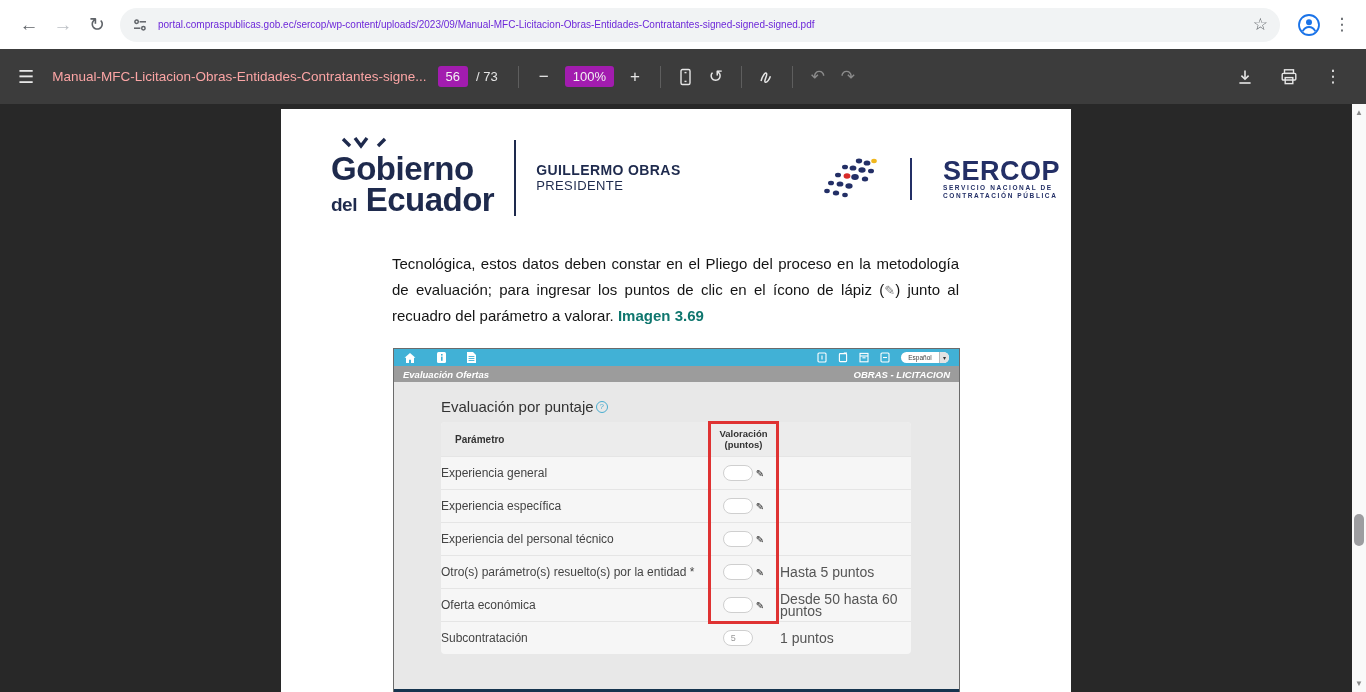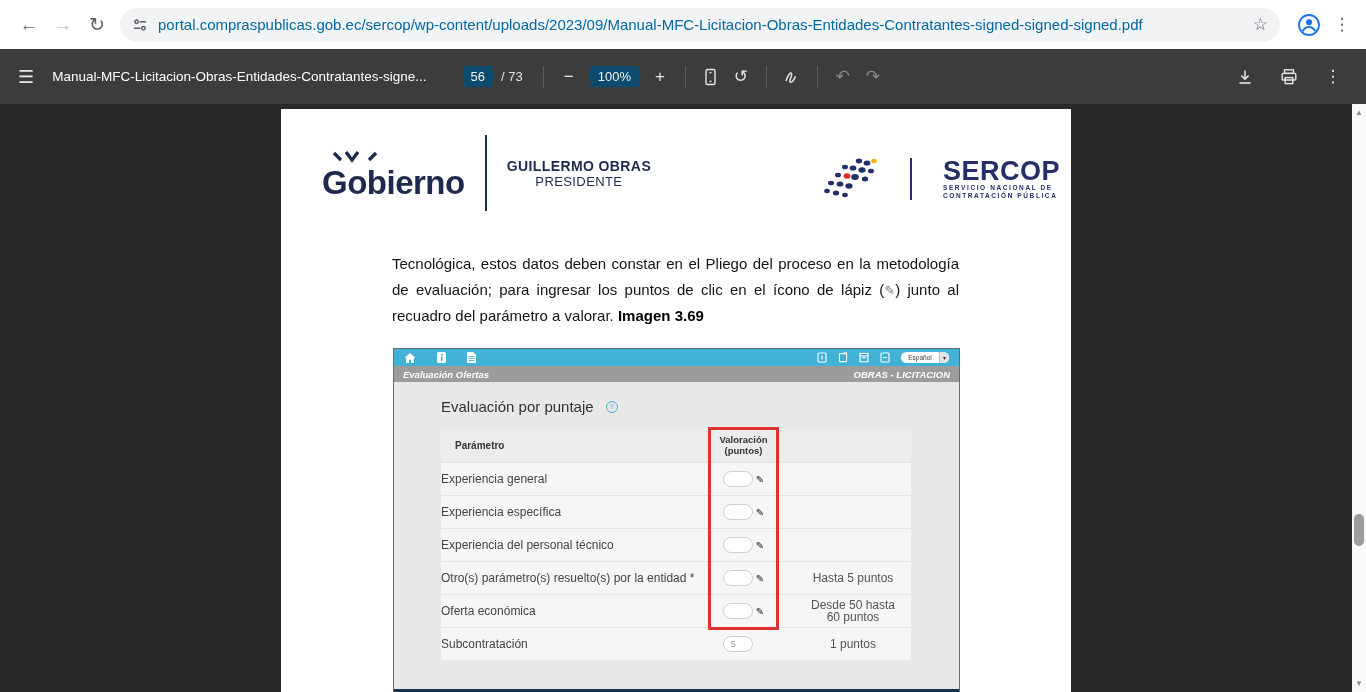--- a/index.html
+++ b/index.html
@@ -7,98 +7,98 @@
               font-family:"Liberation Sans", sans-serif; }
 
   
   .browser-bar { height:49px; background:#ffffff; display:flex; align-items:center; padding:0 12px; }
   .nav-btn { width:34px; height:34px; display:flex; align-items:center; justify-content:center;
              font-size:19px; color:#5f6368; border-radius:50%; flex:0 0 auto; }
   .nav-btn.disabled { color:#bdc1c6; }
   .omnibox { flex:1; height:34px; background:#f1f3f4; border-radius:17px; display:flex;
              align-items:center; padding:0 12px; margin:0 8px 0 6px; min-width:0; }
   .site-info { display:flex; align-items:center; margin-right:10px; flex:0 0 auto; }
-  .url-text { flex:1; font-size:15px; color:#0369a1; white-space:nowrap; overflow:hidden; }
+  .url-text { flex:1; font-size:10px; color:#6d28d9; white-space:nowrap; overflow:hidden; }
   .star { font-size:17px; color:#5f6368; margin-left:8px; flex:0 0 auto; }
   .avatar { width:26px; height:26px; display:flex; align-items:center; justify-content:center; margin:0 8px; }
   .kebab { font-size:17px; color:#5f6368; width:24px; text-align:center; }
 
   
   .pdf-toolbar { height:55px; background:#3c3c3c; display:flex; align-items:center; padding:0 18px; }
   .hamburger { color:#e8e8e8; font-size:18px; margin-right:18px; }
-  .pdf-title { color:#ffffff; font-size:13.5px; margin-right:36px; white-space:nowrap; }
-  .page-box, .zoom-box { background:#0c4a6e; color:#f1f1f1; font-size:13px; padding:3px 8px; border-radius:3px; }
+  .pdf-title { color:#fca5a5; font-size:13.5px; margin-right:11px; white-space:nowrap; }
+  .page-box, .zoom-box { background:#a21caf; color:#f1f1f1; font-size:13px; padding:3px 8px; border-radius:3px; }
   .page-total { color:#e5e5e5; font-size:13px; margin:0 10px 0 8px; }
   .tb-divider { width:1px; height:22px; background:#5e5e5e; margin:0 10px; }
   .tb-btn { width:30px; height:30px; display:flex; align-items:center; justify-content:center;
             color:#e6e6e6; font-size:17px; flex:0 0 auto; }
   .tb-btn.dim { color:#8b8b8b; }
   .zoom-minus { margin-right:6px; } .zoom-plus { margin-left:6px; }
   .right-tools { margin-left:auto; display:flex; align-items:center; gap:14px; }
 
   
   .viewer { position:relative; height:588px; background:#282828; overflow:hidden; }
   .page { position:absolute; left:281px; top:5px; width:790px; height:740px; background:#ffffff; }
 
   .scrollbar { position:absolute; right:0; top:0; width:14px; height:100%; background:#f9f9f9; }
   .sb-arrow { position:absolute; left:0; width:14px; text-align:center; font-size:8px; color:#8a8a8a; }
   .sb-up { top:4px; } .sb-down { bottom:4px; }
   .sb-thumb { position:absolute; left:2px; top:410px; width:10px; height:32px; background:#9d9da0; border-radius:5px; }
 
   
-  .gob-logo { position:absolute; left:41px; top:26px; display:flex; align-items:center;text-align:center; }
+  .gob-logo { position:absolute; left:50px; top:26px; display:flex; align-items:center; }
   .gob-left { position:relative; padding-top:18px; }
   .gob-emblem { position:absolute; top:0; left:10px; }
   .gob-name { color:#1e2a4d; font-weight:bold; font-size:33px; line-height:31px; letter-spacing:-0.5px; }
   .gob-line2 .small { font-size:19px; }
   .gob-divider { width:2px; height:76px; background:#1e2a4d; margin:0 20px; }
   .president { color:#1e2a4d; }
   .pres-name { font-size:14px; font-weight:bold; letter-spacing:0.4px; }
   .pres-title { font-size:13px; letter-spacing:0.4px; }
 
   .sercop-logo { position:absolute; left:540px; top:46px; display:flex; align-items:center;gap:21px; }
   .sercop-divider { width:2px; height:42px; background:#232f66; margin:0 10px; }
   .sercop-name { color:#232f66; font-weight:bold; font-size:27px; line-height:26px; letter-spacing:0.5px; }
   .sercop-sub { color:#232f66; font-size:6.5px; font-weight:bold; letter-spacing:1.6px; line-height:8px; }
 
   
   .para { position:absolute; left:111px; top:142px; width:567px; font-size:15px; line-height:25.5px;
           color:#141414; text-align:justify; }
   .pencil-inline { color:#7d7d7d; font-size:13px; }
-  .img-link { color:#000000; font-weight:bold; }
+  .img-link { color:#0f766e; font-weight:bold; }
 
   
   .shot { position:absolute; left:112px; top:239px; width:567px; height:400px; background:#e8e8e8;
           border:1px solid #6b6b6b; overflow:hidden; }
   .shot-bluebar { height:17px; background:#41b1d6; display:flex; align-items:center; padding:0 10px; }
   .blue-ic { display:flex; align-items:center; margin-right:21px; }
   .blue-right { margin-left:auto; display:flex; align-items:center; gap:11px; }
   .lang-pill { width:48px; height:11px; background:#ffffff; border-radius:6px; display:flex; align-items:center; overflow:hidden; }
   .lang-label { flex:1; font-size:6.5px; color:#444; text-align:center; }
   .lang-dd { width:10px; height:11px; background:#e3e3e3; border-left:1px solid #bbb; font-size:6px;
              color:#333; display:flex; align-items:center; justify-content:center; }
   .shot-graybar { height:16px; background:#9c9c9c; color:#fff; font-size:9.5px; font-weight:bold;
                   font-style:italic; display:flex; align-items:center; justify-content:space-between; padding:0 9px; }
-  .sec-title { position:absolute; left:47px; top:49px; font-size:15px; color:#333; display:flex; align-items:center; gap:12px; }
+  .sec-title { position:absolute; left:47px; top:49px; font-size:15px; color:#333; display:flex; align-items:center; gap:2px; }
   .help-icon { width:12px; height:12px; border:1px solid #4aaed0; border-radius:50%; color:#4aaed0;
                font-size:8px; display:flex; align-items:center; justify-content:center; }
 
-  .ev-table { position:absolute; left:47px; top:73px; width:470px; background:#f6f6f6; border-radius:4px;margin-top:6px; }
+  .ev-table { position:absolute; left:47px; top:73px; width:470px; background:#f6f6f6; border-radius:4px; }
   .ev-head { height:34px; display:grid; grid-template-columns:267px 71px 1fr; align-items:center;
              background:#ececec; border-radius:4px 4px 0 0; }
   .ev-head-param { padding-left:14px; font-size:10px; font-weight:bold; color:#333; }
   .ev-head-val { text-align:center; font-size:9.5px; font-weight:bold; color:#333; line-height:11px; }
   .ev-row { height:33px; display:grid; grid-template-columns:267px 71px 1fr; align-items:center;
             border-top:1px solid #e5e5e5; }
   .ev-label { font-size:12px; color:#444; }
   .ev-valcol { display:flex; align-items:center; justify-content:center; gap:3px; }
   .ev-box { width:30px; height:16px; background:#fff; border:1px solid #cfcfcf; border-radius:8px;
             font-size:9px; color:#999; display:flex; align-items:center; padding-left:7px; }
   .ev-pencil { font-size:10px; color:#1a1a1a; }
-  .ev-note { font-size:12px; color:#555; line-height:12px; padding-left:26px; padding-right:10px;text-align:center; }
+  .ev-note { font-size:14px; color:#555; line-height:12px; padding-left:1px; padding-right:10px; }
   .red-box { position:absolute; left:267px; top:-1px; width:71px; height:203px;
              border:3px solid #df3232; pointer-events:none; z-index:5; }
   .navy-strip { position:absolute; left:0; right:0; top:340px; height:9px; background:#16344f; }
 </style>
 </head>
 <body>
 
 <div class="browser-bar">
   <div class="nav-btn">
       <span>←</span>
@@ -192,20 +192,21 @@
       <div class="gob-left">
         <span class="gob-emblem">
           <svg width="46" height="16" viewBox="0 0 46 16" fill="none" stroke="#1e2a4d" stroke-width="3.4">
             <path d="M2 4l7 7"></path>
               <path d="M14 3l6 8 6-8"></path>
               <path d="M44 4l-7 7"></path>
             </svg>
         </span>
         <div class="gob-name">
           <div>Gobierno</div>
+          <div class="gob-line2"><span class="small">del</span> <span>Ecuador</span></div>
         </div>
       </div>
       <div class="gob-divider"></div>
       <div class="president">
         <div class="pres-name">GUILLERMO OBRAS</div>
         <div class="pres-title">PRESIDENTE</div>
       </div>
     </div>
 
     <div class="sercop-logo">

